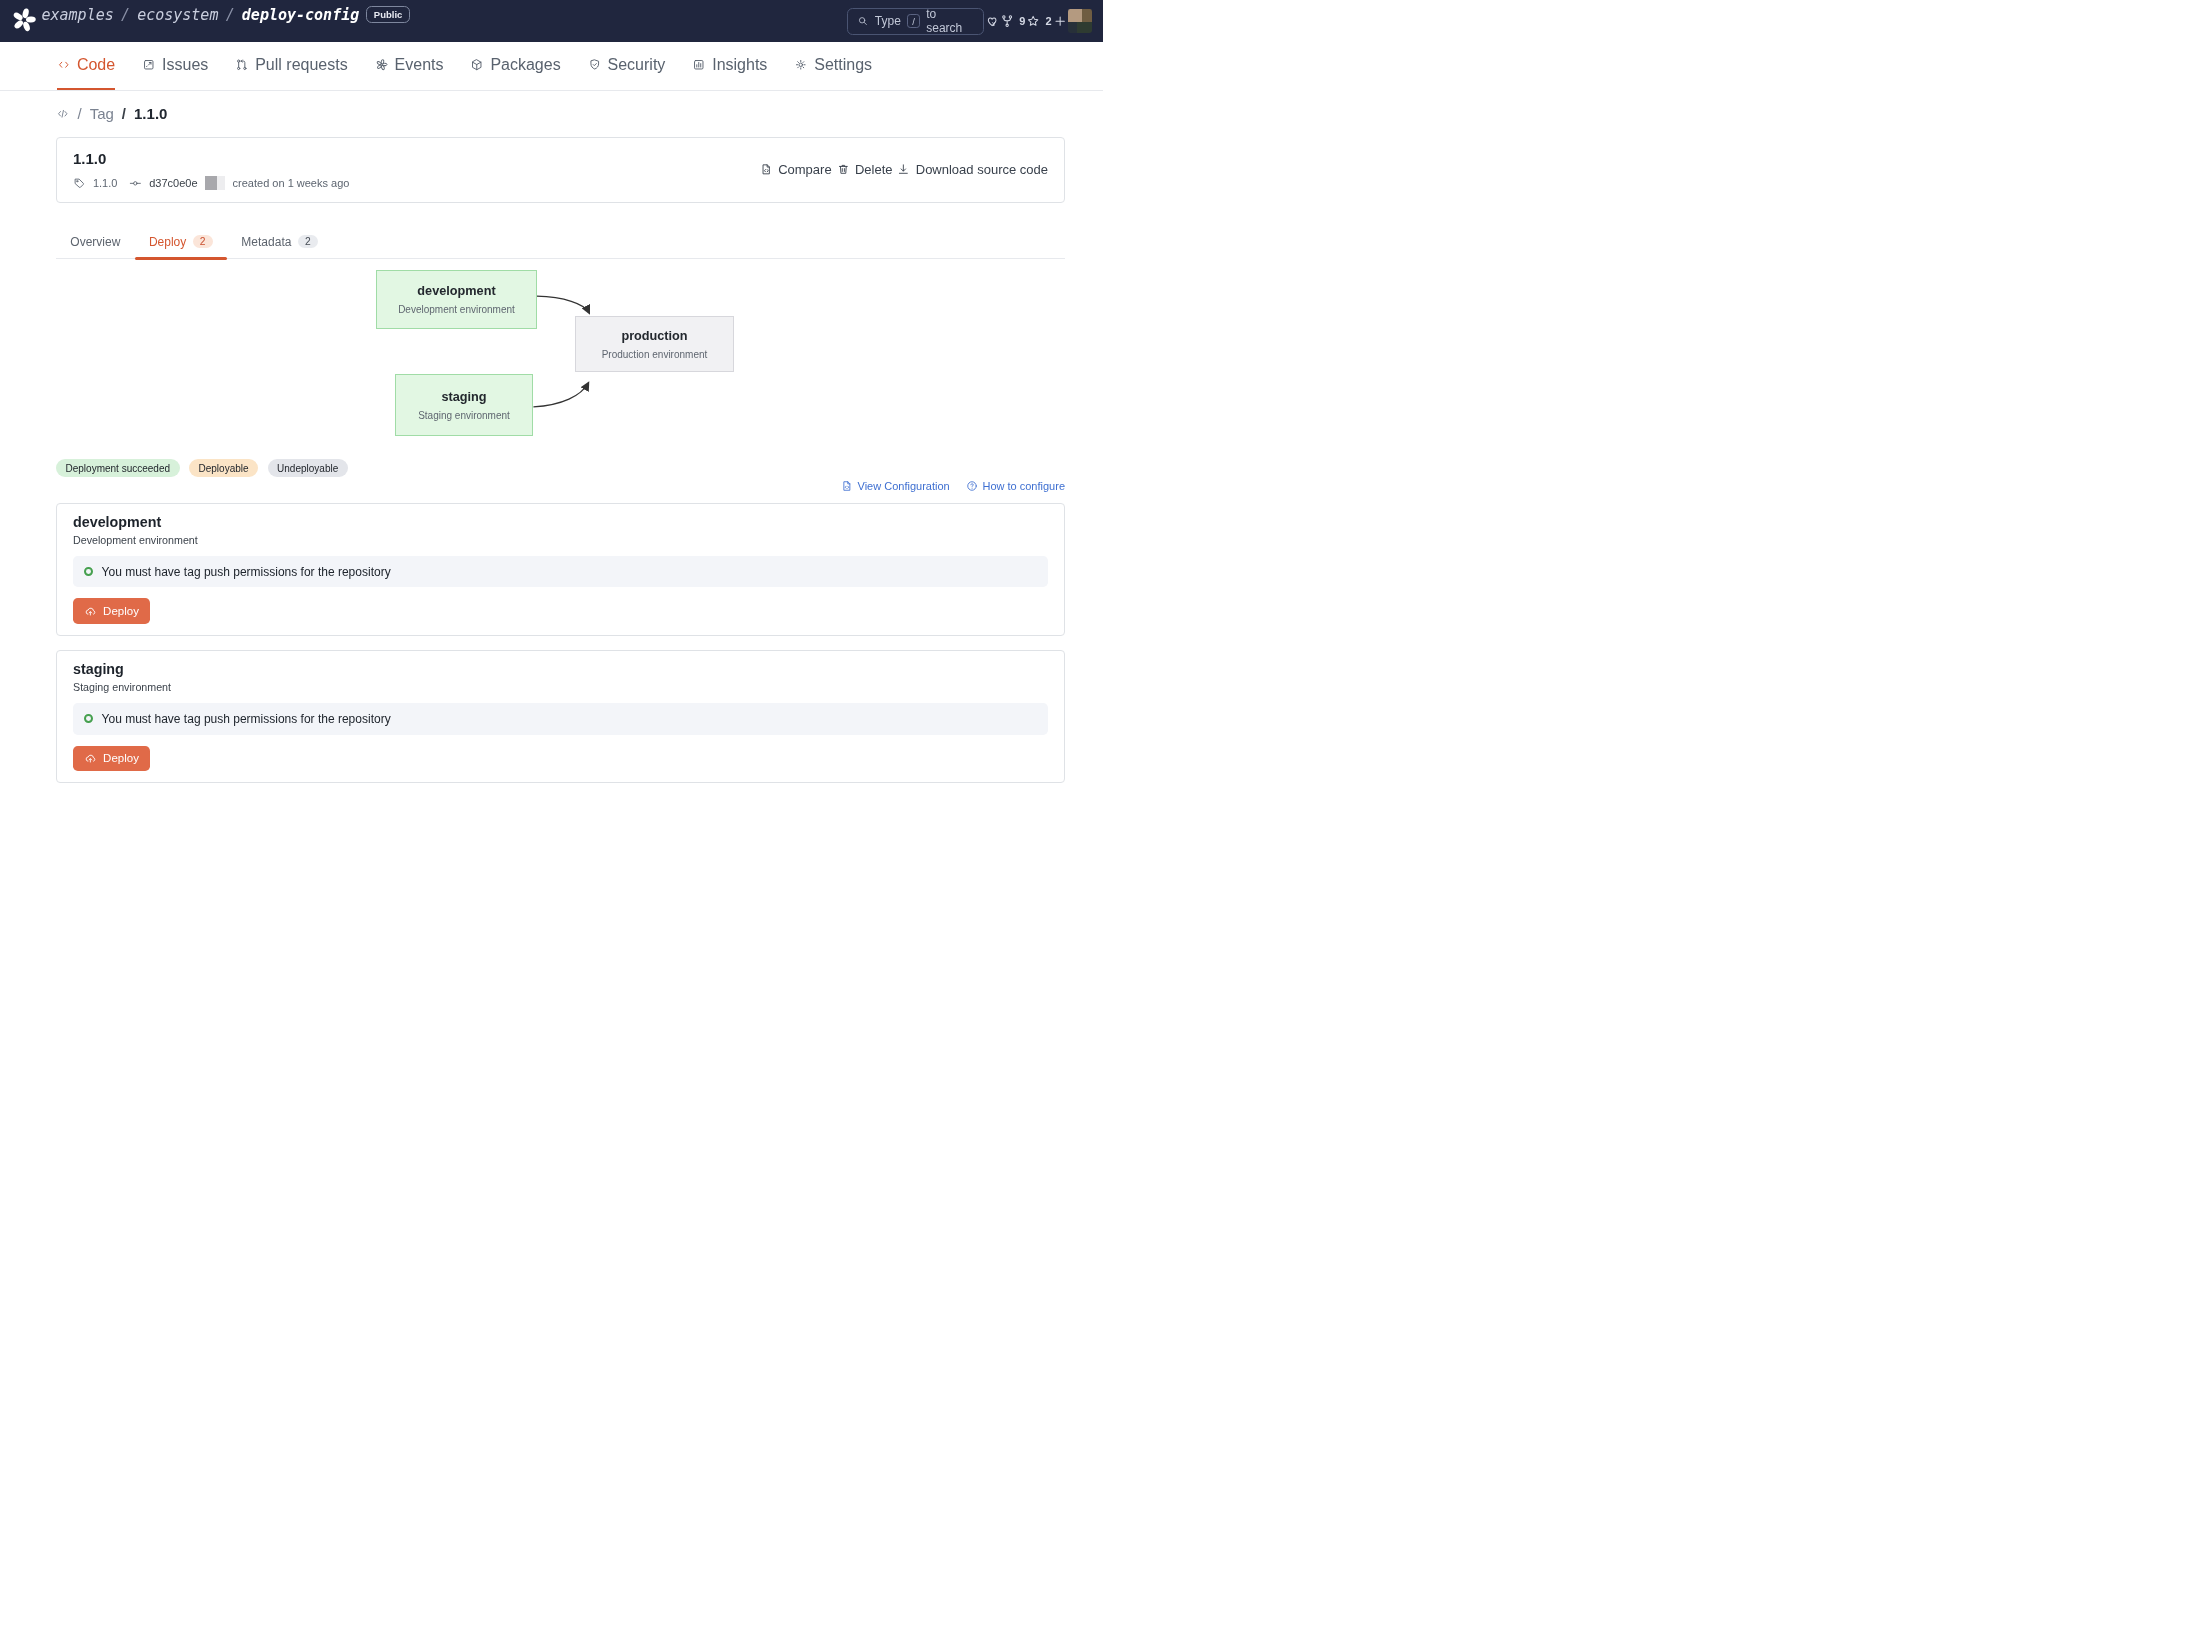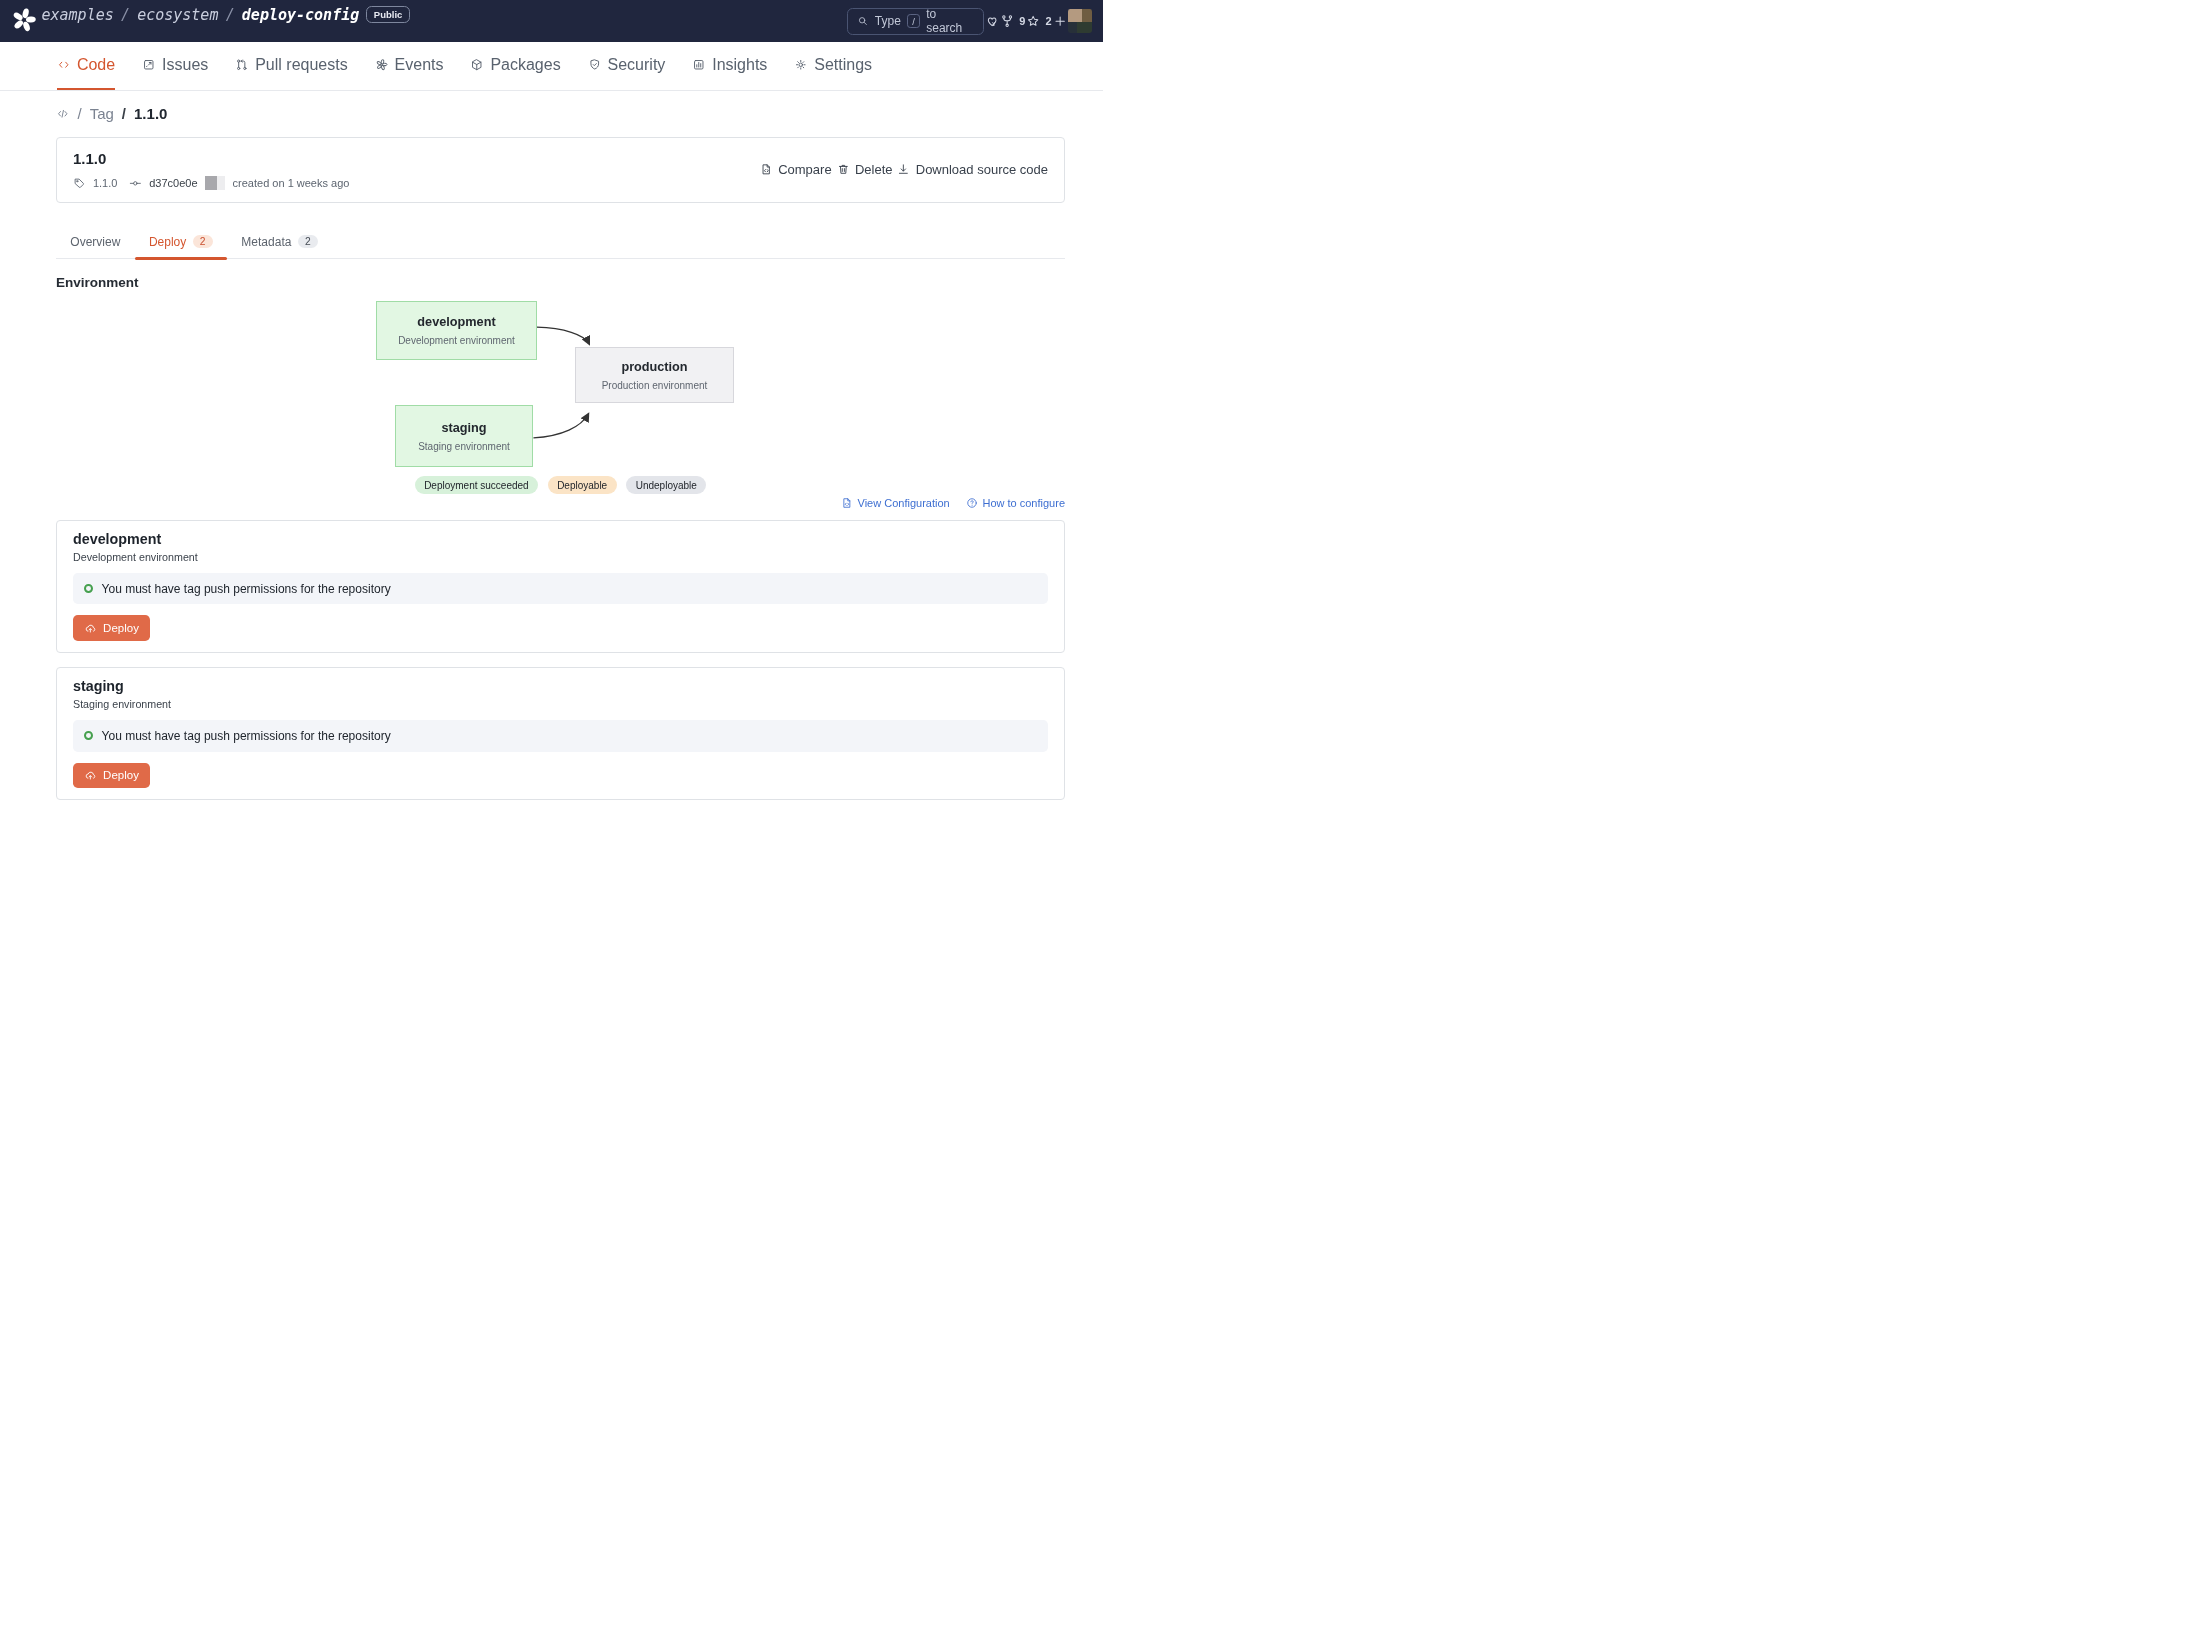--- a/index.html
+++ b/index.html
@@ -68,21 +68,21 @@
   .edges { position:absolute; left:0; top:0; }
   .node { position:absolute; border:0.8px solid; display:flex; flex-direction:column; align-items:center; justify-content:center; gap:6.4px; text-align:center; }
   .node .t { font-size:12.7px; font-weight:bold; color:#23282e; }
   .node .s { font-size:10px; color:#5f6670; }
   .node.green { background:var(--node-green-bg,#e2f7e3); border-color:var(--node-green-border,#a0dca6); }
   .node.gray  { background:var(--node-gray-bg,#f1f1f3);  border-color:var(--node-gray-border,#d7d7dc); }
   #n-dev { left:320px; top:4.8px; width:161px; height:59px; }
   #n-prod { left:519px; top:51px; width:159px; height:56px; }
   #n-staging { left:339px; top:109px; width:138px; height:62px; }
 
-  .legend { display:flex; justify-content:center; gap:9.5px; margin-top:3px; }
+  .legend { display:flex; justify-content:flex-start; gap:9.5px; margin-top:17px; }
   .lpill { font-size:10px; padding:3.2px 9.5px; border-radius:9.5px; color:#22262c; }
   .lpill.green { background:var(--legend-green,#d7f1da); }
   .lpill.peach { background:var(--legend-peach,#fbe4c6); }
   .lpill.gray  { background:var(--legend-gray,#e3e5ea); }
 
   .config-links { display:flex; justify-content:flex-end; gap:16px; margin-top:3.2px; font-size:11px; color:var(--link-blue,#3e6fd1); }
   .clink { display:flex; gap:4.8px; align-items:center; cursor:pointer; }
   .clink svg { width:12px; height:12px; }
 
   .env-card { margin-top:11px; border:0.8px solid #dfe2e6; border-radius:4px; padding:10.3px 16px 11px; }
@@ -281,21 +281,20 @@
     <div class="stab active">
       <span>Deploy</span>
       <span class="pill orange">2</span>
     </div>
     <div class="stab">
       <span>Metadata</span>
       <span class="pill grayp">2</span>
     </div>
   </div>
 
-  <h2 class="section-title">Environment</h2>
 
   <div class="diagram">
     <svg class="edges" width="1009" height="177" viewBox="0 0 1268 222">
       <defs>
         <marker id="arr" viewBox="0 0 10 10" refX="8" refY="5" markerWidth="7.5" markerHeight="7.5" orient="auto">
           <path d="M0 0 10 5 0 10Z" fill="#333"></path>
         </marker>
       </defs>
       <path d="M604 39 C638 40 664 48 670 60" fill="none" stroke="#333" stroke-width="1.6" marker-end="url(#arr)"></path>
       <path d="M600 178 C636 176 660 164 669 148" fill="none" stroke="#333" stroke-width="1.6" marker-end="url(#arr)"></path>

